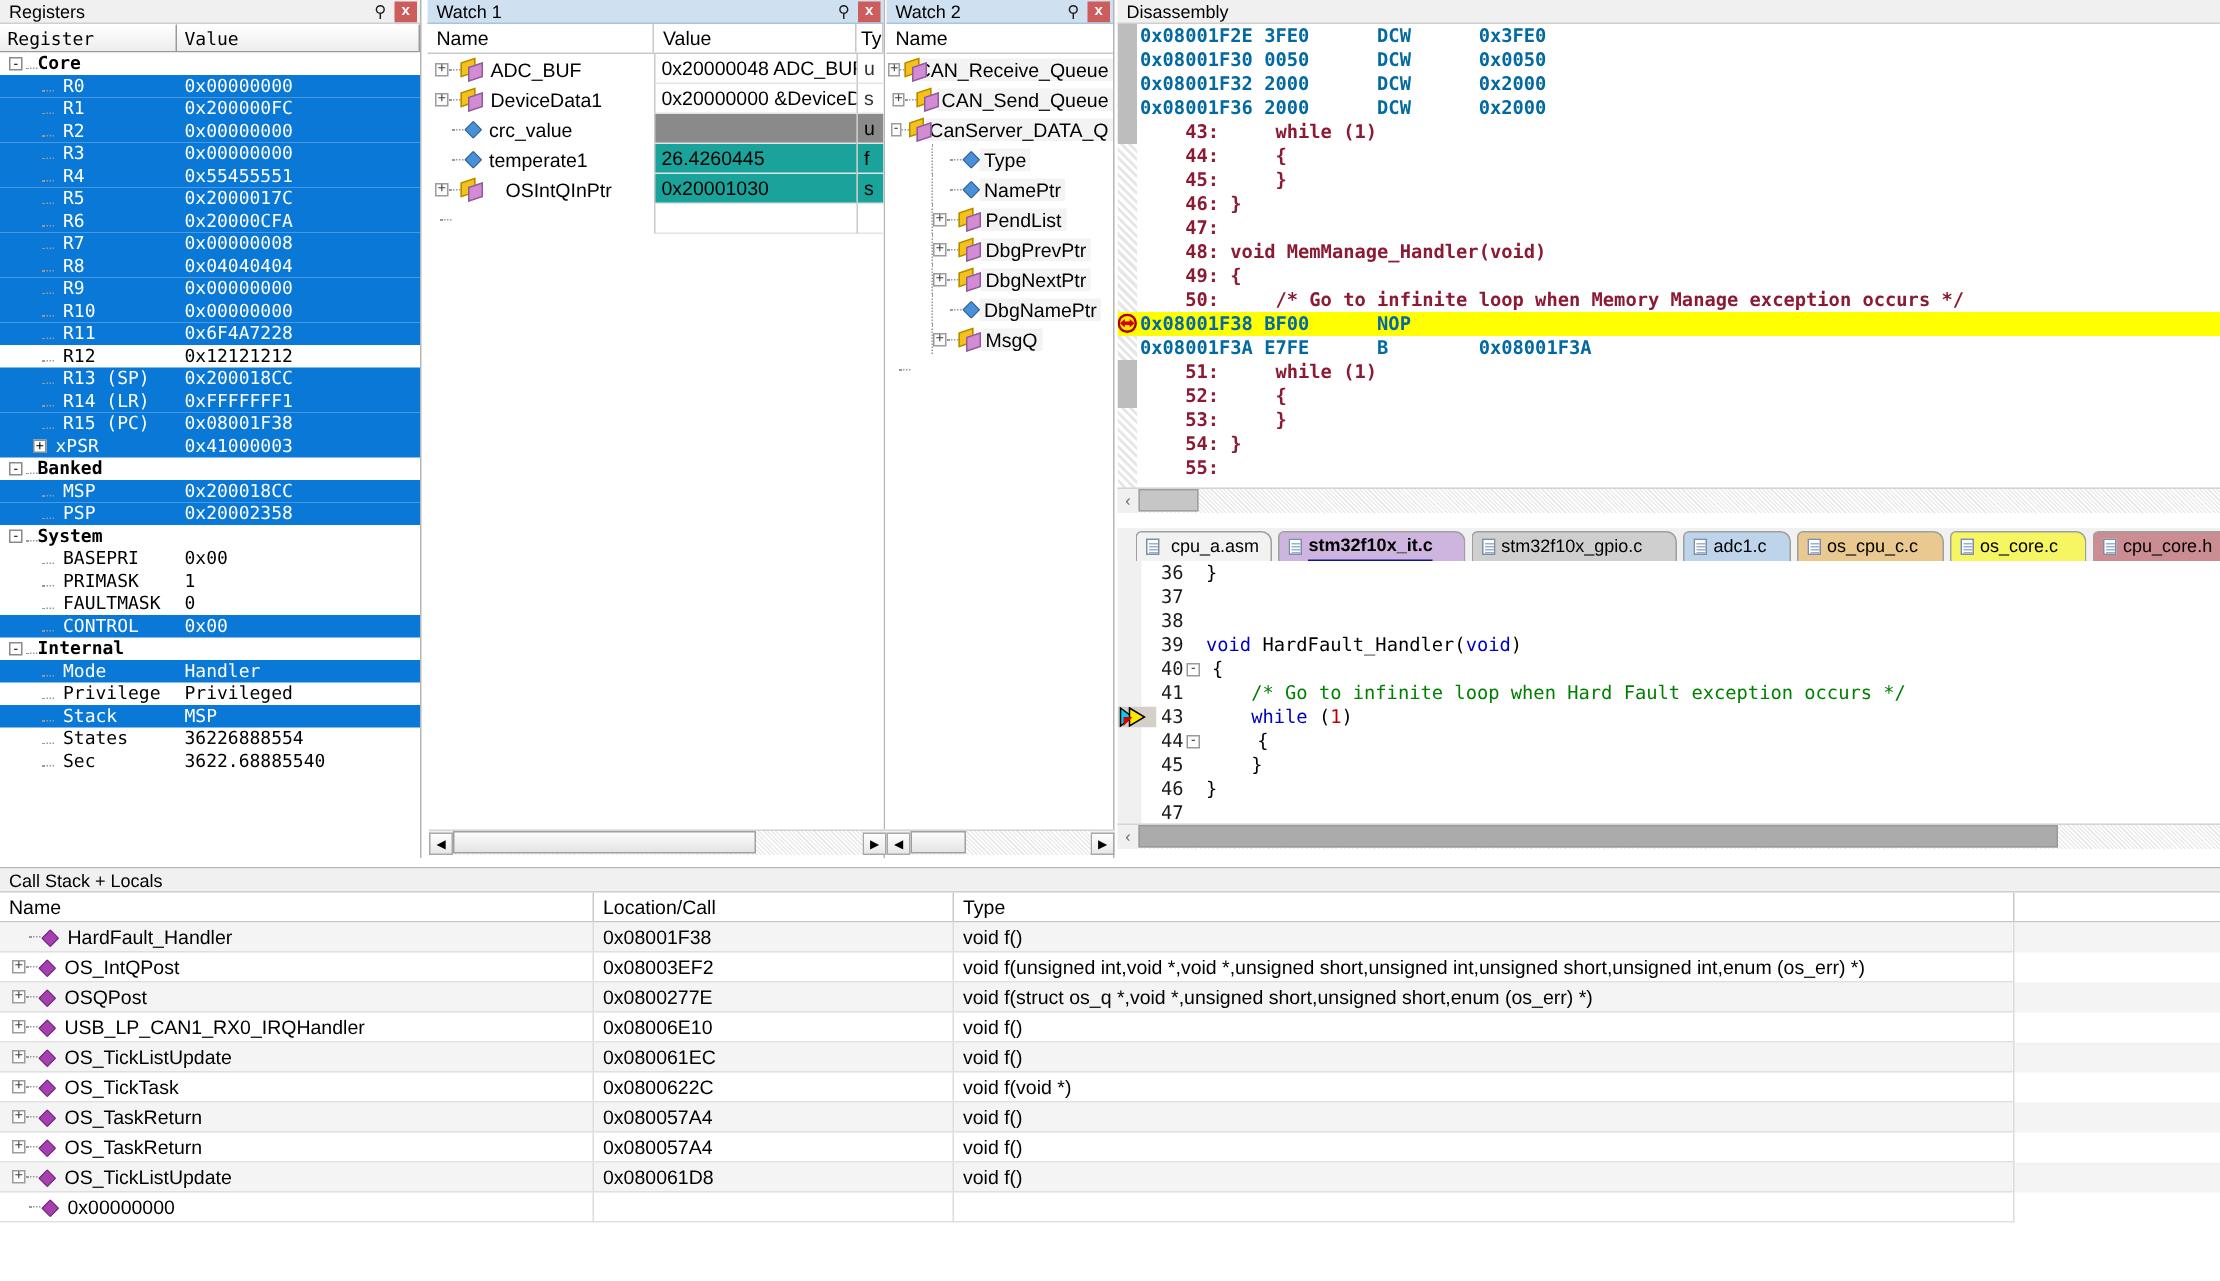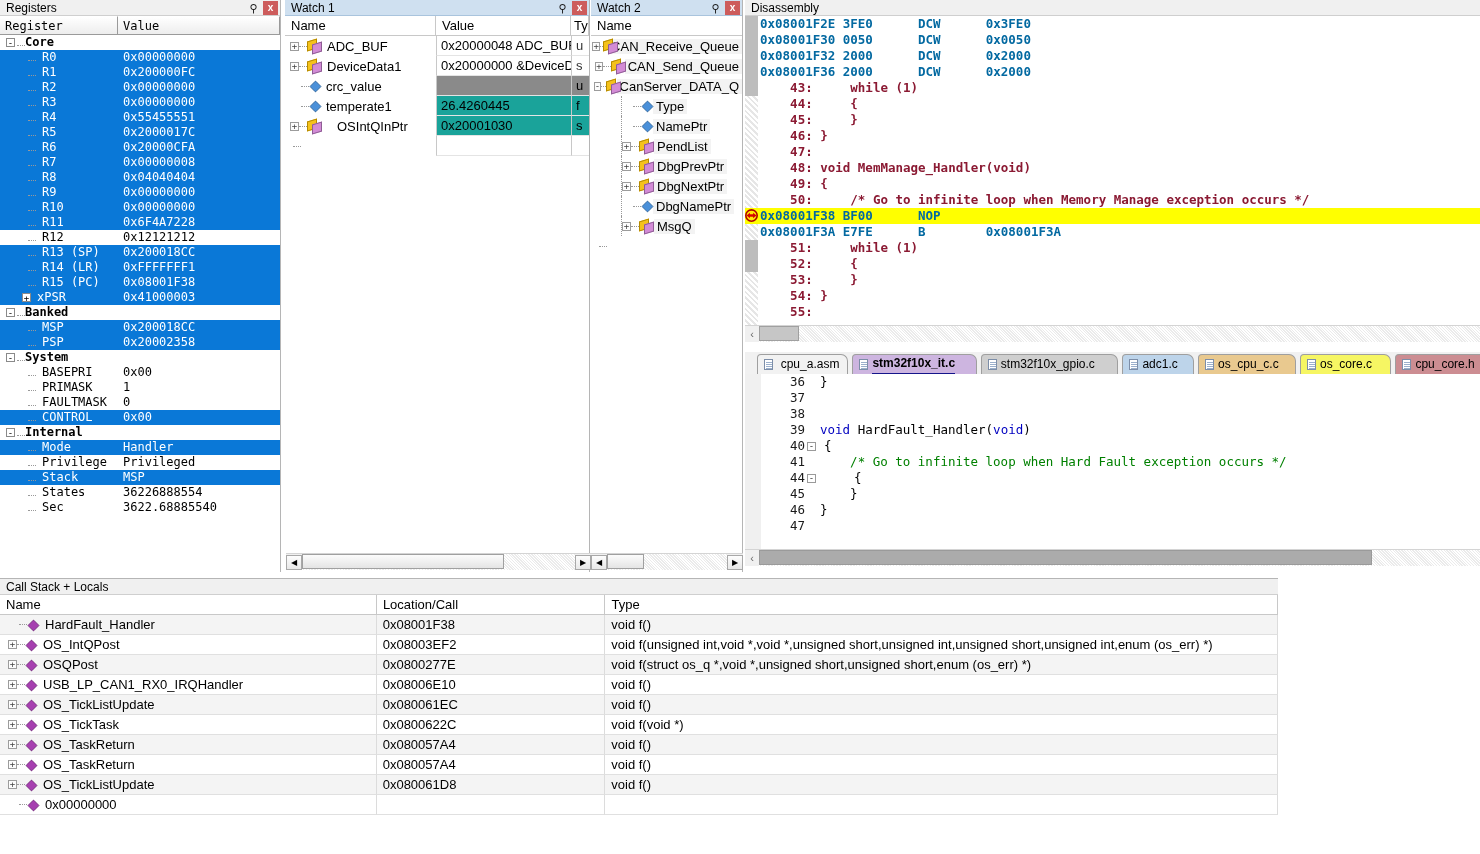--- a/index.html
+++ b/index.html
@@ -153,21 +153,21 @@
     position: relative; display:inline-block;
   }
   .doc-ic::after {
     content:""; position:absolute; left:1px; top:2px; width:6px; height:1px;
     box-shadow: 0 2px 0 #9bb0cc, 0 4px 0 #9bb0cc, 0 6px 0 #9bb0cc;
     background:#9bb0cc;
   }
   .ed-body { position: relative; background:#fff; height: 178px; overflow: hidden;
              font-family: "DejaVu Sans Mono", monospace; font-size: 12.5px; }
   .ed-gutter { position:absolute; left:0; top:0; width:16px; height:100%; background:#f0f0f0; }
-  .ed-line { height: 16px; line-height: 16px; white-space: pre; position: relative; padding-left: 18px; margin-left: 16px; }
+  .ed-line { height: 16px; line-height: 16px; white-space: pre; position: relative; padding-left: 18px; }
   .ln { display:inline-block; width: 26px; text-align: right; color:#1a1a1a; }
   .fold {
     display:inline-block; width:9px; height:9px; border:1px solid #9a9a9a;
     font-size:9px; line-height:7px; text-align:center; color:#333; background:#fff;
     vertical-align: middle; margin: 0 2px;
   }
   .foldline { display:inline-block; width:9px; text-align:center; color:#9a9a9a; }
   .kw { color:#0000c0; }
   .cmt { color:#008000; }
   .num { color:#c00000; }
@@ -178,21 +178,21 @@
          border-top:1px solid #d4d4d4; display:flex; align-items:center; }
   .hsb .arrow { width:16px; height:15px; display:flex; align-items:center; justify-content:center;
                 background: linear-gradient(#fdfdfd,#e8e8e8); border:1px solid #a8a8a8; font-size:8px; }
   .hsb .track { flex:1; height:16px; background: repeating-linear-gradient(45deg,#fff 0 1px,#ebebeb 1px 2px); position:relative; }
   .hsb .thumb { position:absolute; top:0; height:15px; background: linear-gradient(#fcfcfc,#e4e4e4);
                 border:1px solid #a0a0a0; }
   .hsb-gray .thumb { background:#ababab; border:1px solid #9a9a9a; }
   .chev { color:#6a6a6a; font-size:11px; width:14px; text-align:center; }
 
   
-  #callstack { left: 0; top: 578px; width: 1278px; height: 276px; border-top:1px solid #b5b5b5; background:#fff; }
+  #callstack { left: 0; top: 578px; width: 1480px; height: 276px; border-top:1px solid #b5b5b5; background:#fff; }
   .cs-head { display:flex; height:20px; font-size:13px; border-bottom:1px solid #c8c8c8; }
   .cs-head > div { line-height:19px; padding-left:6px; border-right:1px solid #c8c8c8; }
   .cs-row { display:flex; height:20px; font-size:13px; align-items:center; }
   .cs-row.alt { background:#f4f4f4; }
   .cs-name { width: 396px; display:flex; align-items:center; height:20px;
              border-right:1px solid #dcdcdc; border-bottom:1px solid #e0e0e0; }
   .cs-loc { width: 240px; height:20px; line-height:20px; padding-left:6px;
             border-right:1px solid #dcdcdc; border-bottom:1px solid #e0e0e0; }
   .cs-type { width: 707px; height:20px; line-height:20px; padding-left:6px;
              border-right:1px solid #dcdcdc; border-bottom:1px solid #e0e0e0; overflow:hidden; white-space:nowrap; }
@@ -590,20 +590,26 @@
       </div>
     <div class="ed-body" id="ed-body">
       <div class="ed-gutter"></div>
       <div id="ed-lines" style="position:relative;">
           <div class="ed-line"><span class="ln">36</span><span class="foldline">&nbsp;</span><span style="display:inline-block;width:6px"></span><span class="">}</span></div>
           <div class="ed-line"><span class="ln">37</span><span class="foldline">&nbsp;</span><span style="display:inline-block;width:6px"></span></div>
           <div class="ed-line"><span class="ln">38</span><span class="foldline">&nbsp;</span><span style="display:inline-block;width:6px"></span></div>
           <div class="ed-line"><span class="ln">39</span><span class="foldline">&nbsp;</span><span style="display:inline-block;width:6px"></span><span class="kw">void&nbsp;</span><span class="">HardFault_Handler(</span><span class="kw">void</span><span class="">)</span></div>
           <div class="ed-line"><span class="ln">40</span><span class="fold">-</span><span style="display:inline-block;width:6px"></span><span class="">{</span></div>
           <div class="ed-line"><span class="ln">41</span><span class="foldline">&nbsp;</span><span style="display:inline-block;width:6px"></span><span class="cmt">&nbsp;&nbsp;&nbsp;&nbsp;/*&nbsp;Go&nbsp;to&nbsp;infinite&nbsp;loop&nbsp;when&nbsp;Hard&nbsp;Fault&nbsp;exception&nbsp;occurs&nbsp;*/</span></div>
+          <div class="ed-line"><svg class="pcicon2" viewBox="0 0 26 14">
+              <rect x="0" y="0" width="26" height="14" fill="#d4d0c8"></rect>
+              <path d="M2 1 L10 7 L2 13 Z" fill="#00d0f0" stroke="#000" stroke-width="1"></path>
+              <path d="M8 1 L18 7 L8 13 Z" fill="#ffe800" stroke="#000" stroke-width="1"></path>
+              <path d="M4 13 L10 7 L4 7 Z" fill="#d40000"></path>
+            </svg><span class="ln">43</span><span class="foldline">&nbsp;</span><span style="display:inline-block;width:6px"></span><span class="">&nbsp;&nbsp;&nbsp;&nbsp;</span><span class="kw">while</span><span class="">&nbsp;(</span><span class="num">1</span><span class="">)</span></div>
           <div class="ed-line"><span class="ln">44</span><span class="fold">-</span><span style="display:inline-block;width:6px"></span><span class="">&nbsp;&nbsp;&nbsp;&nbsp;{</span></div>
           <div class="ed-line"><span class="ln">45</span><span class="foldline">&nbsp;</span><span style="display:inline-block;width:6px"></span><span class="">&nbsp;&nbsp;&nbsp;&nbsp;}</span></div>
           <div class="ed-line"><span class="ln">46</span><span class="foldline">&nbsp;</span><span style="display:inline-block;width:6px"></span><span class="">}</span></div>
           <div class="ed-line"><span class="ln">47</span><span class="foldline">&nbsp;</span><span style="display:inline-block;width:6px"></span></div>
         </div>
     </div>
     <div class="hsb hsb-gray" style="left:0;bottom:6px;width:735px">
       <span class="chev">‹</span>
       <div class="track">
         <div class="thumb" style="left:0;width:613px;"></div>

